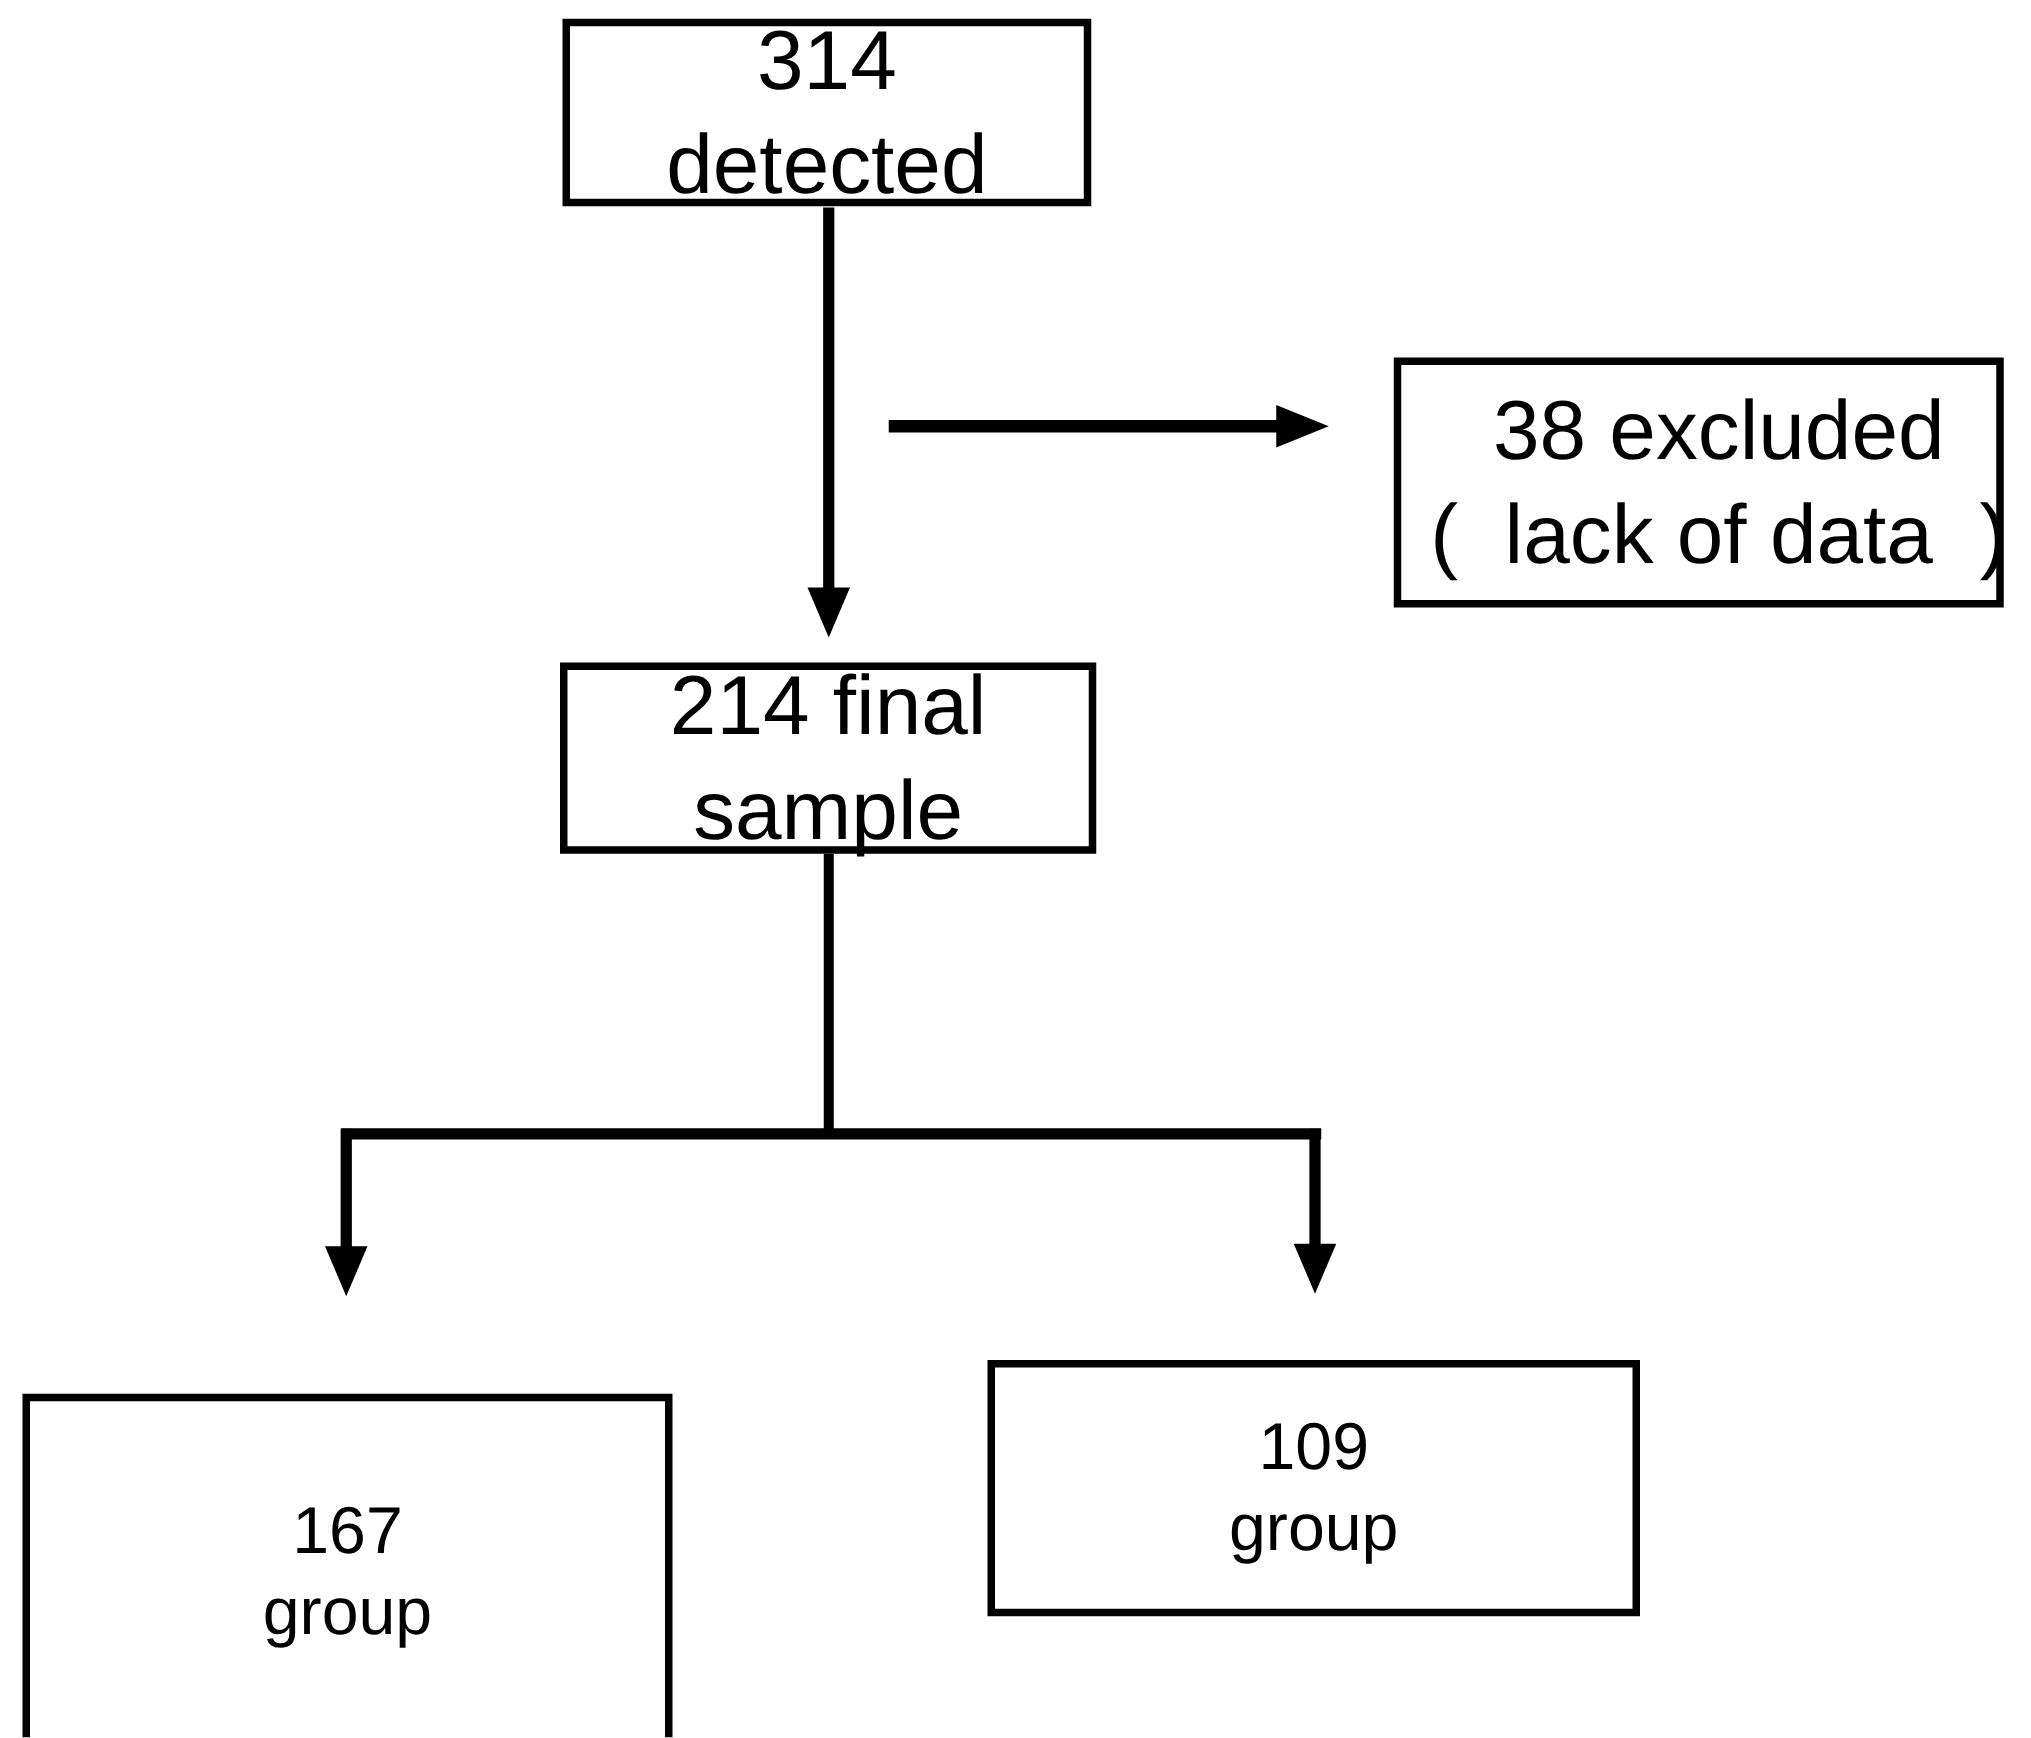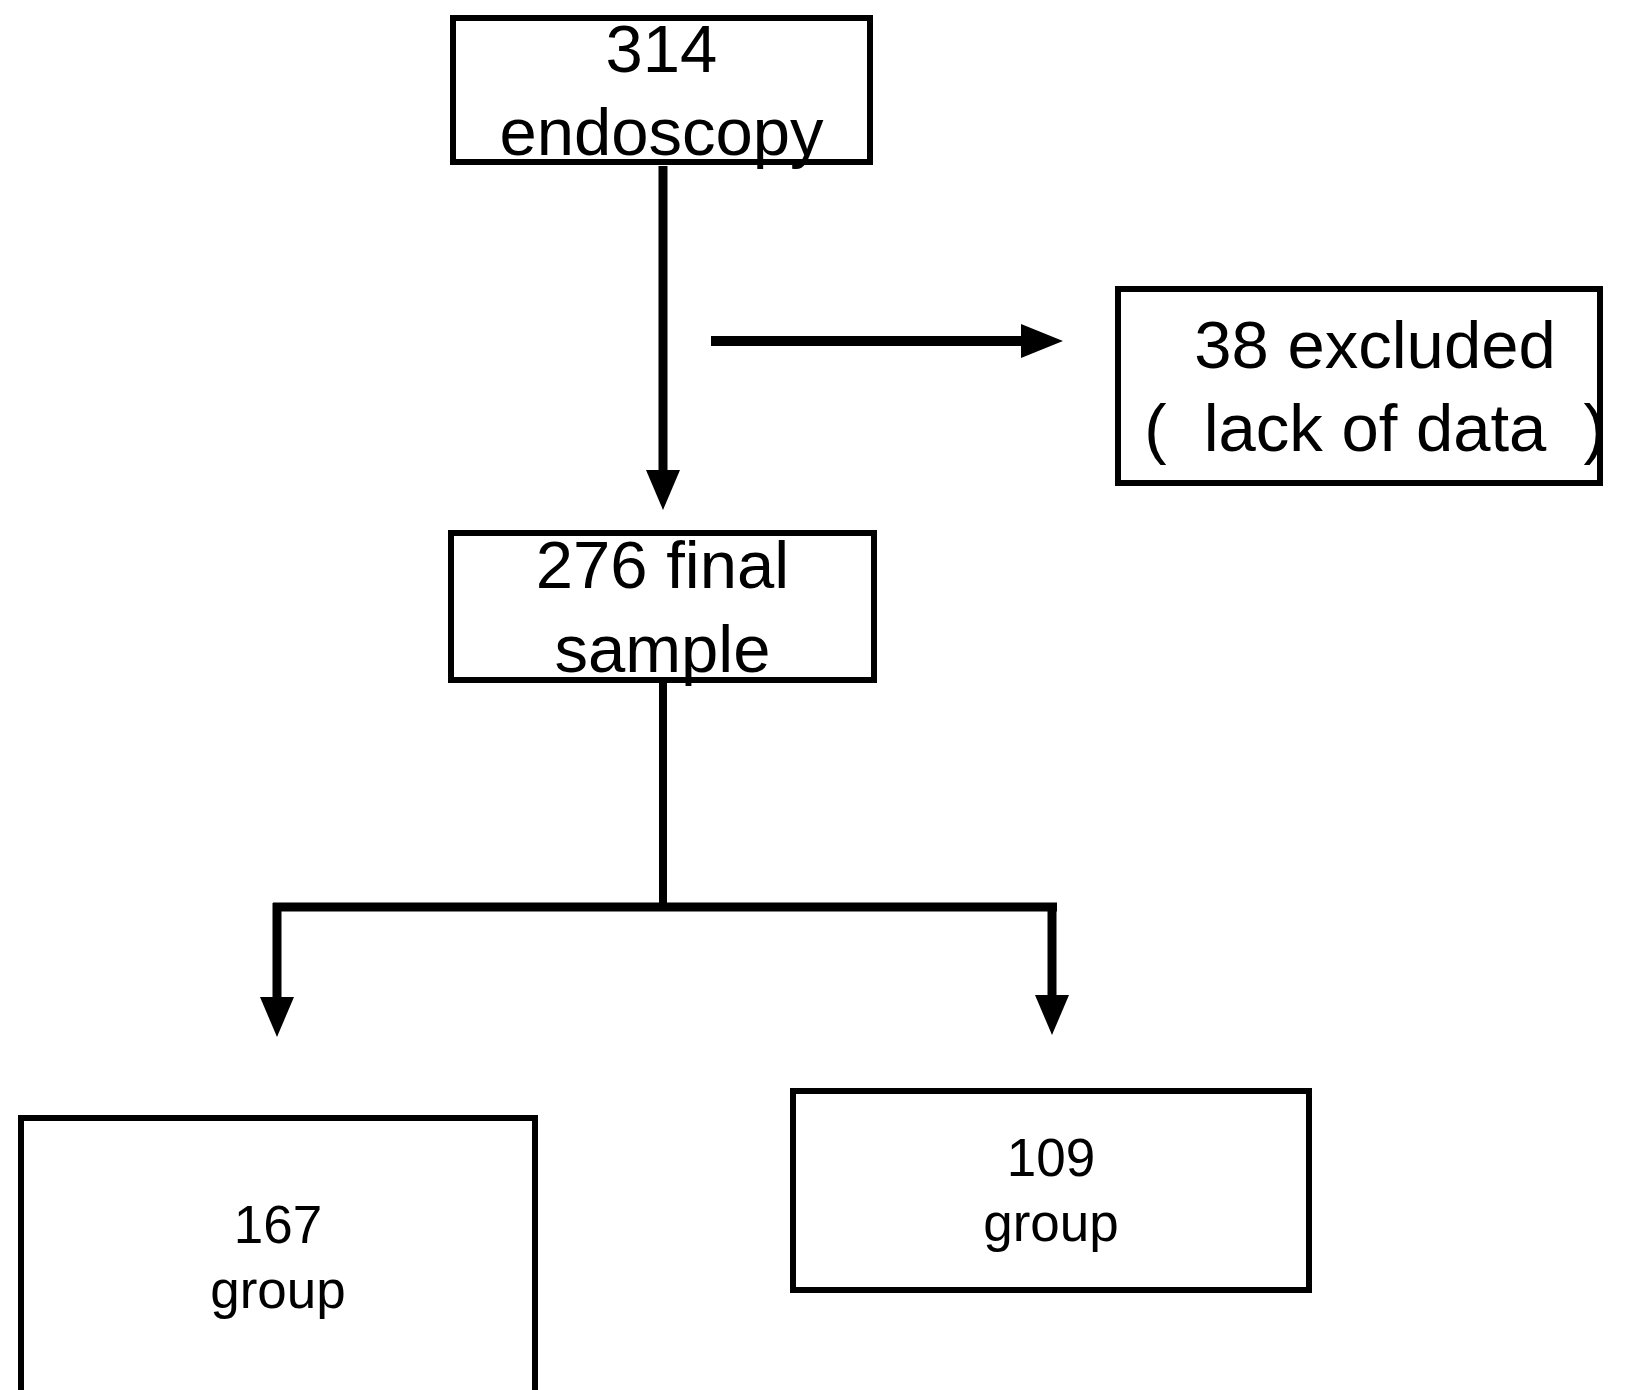--- a/index.html
+++ b/index.html
@@ -81,30 +81,30 @@
 
     <line class="ln" x1="277" y1="903" x2="277" y2="1000" stroke-width="9"></line>
     <polygon class="ah" points="277,1037 260,997 294,997"></polygon>
 
     <line class="ln" x1="1052" y1="903" x2="1052" y2="998" stroke-width="9"></line>
     <polygon class="ah" points="1052,1035 1035,995 1069,995"></polygon>
   </svg>
 
   <div class="node" id="node-detected">
     <div class="node-line">314</div>
-    <div class="node-line">endoscopy</div>
+    <div class="node-line">detected</div>
   </div>
 
   <div class="node" id="node-excluded">
     <div class="node-line">38 excluded</div>
     <div class="node-line">(  lack of data  )</div>
   </div>
 
   <div class="node" id="node-final">
-    <div class="node-line">276 final</div>
+    <div class="node-line">214 final</div>
     <div class="node-line">sample</div>
   </div>
 
   <div class="node node-big" id="node-early">
     <div class="node-line">167</div>
     <div class="node-line">group</div>
   </div>
 
   <div class="node node-big" id="node-deferred">
     <div class="node-line">109</div>

